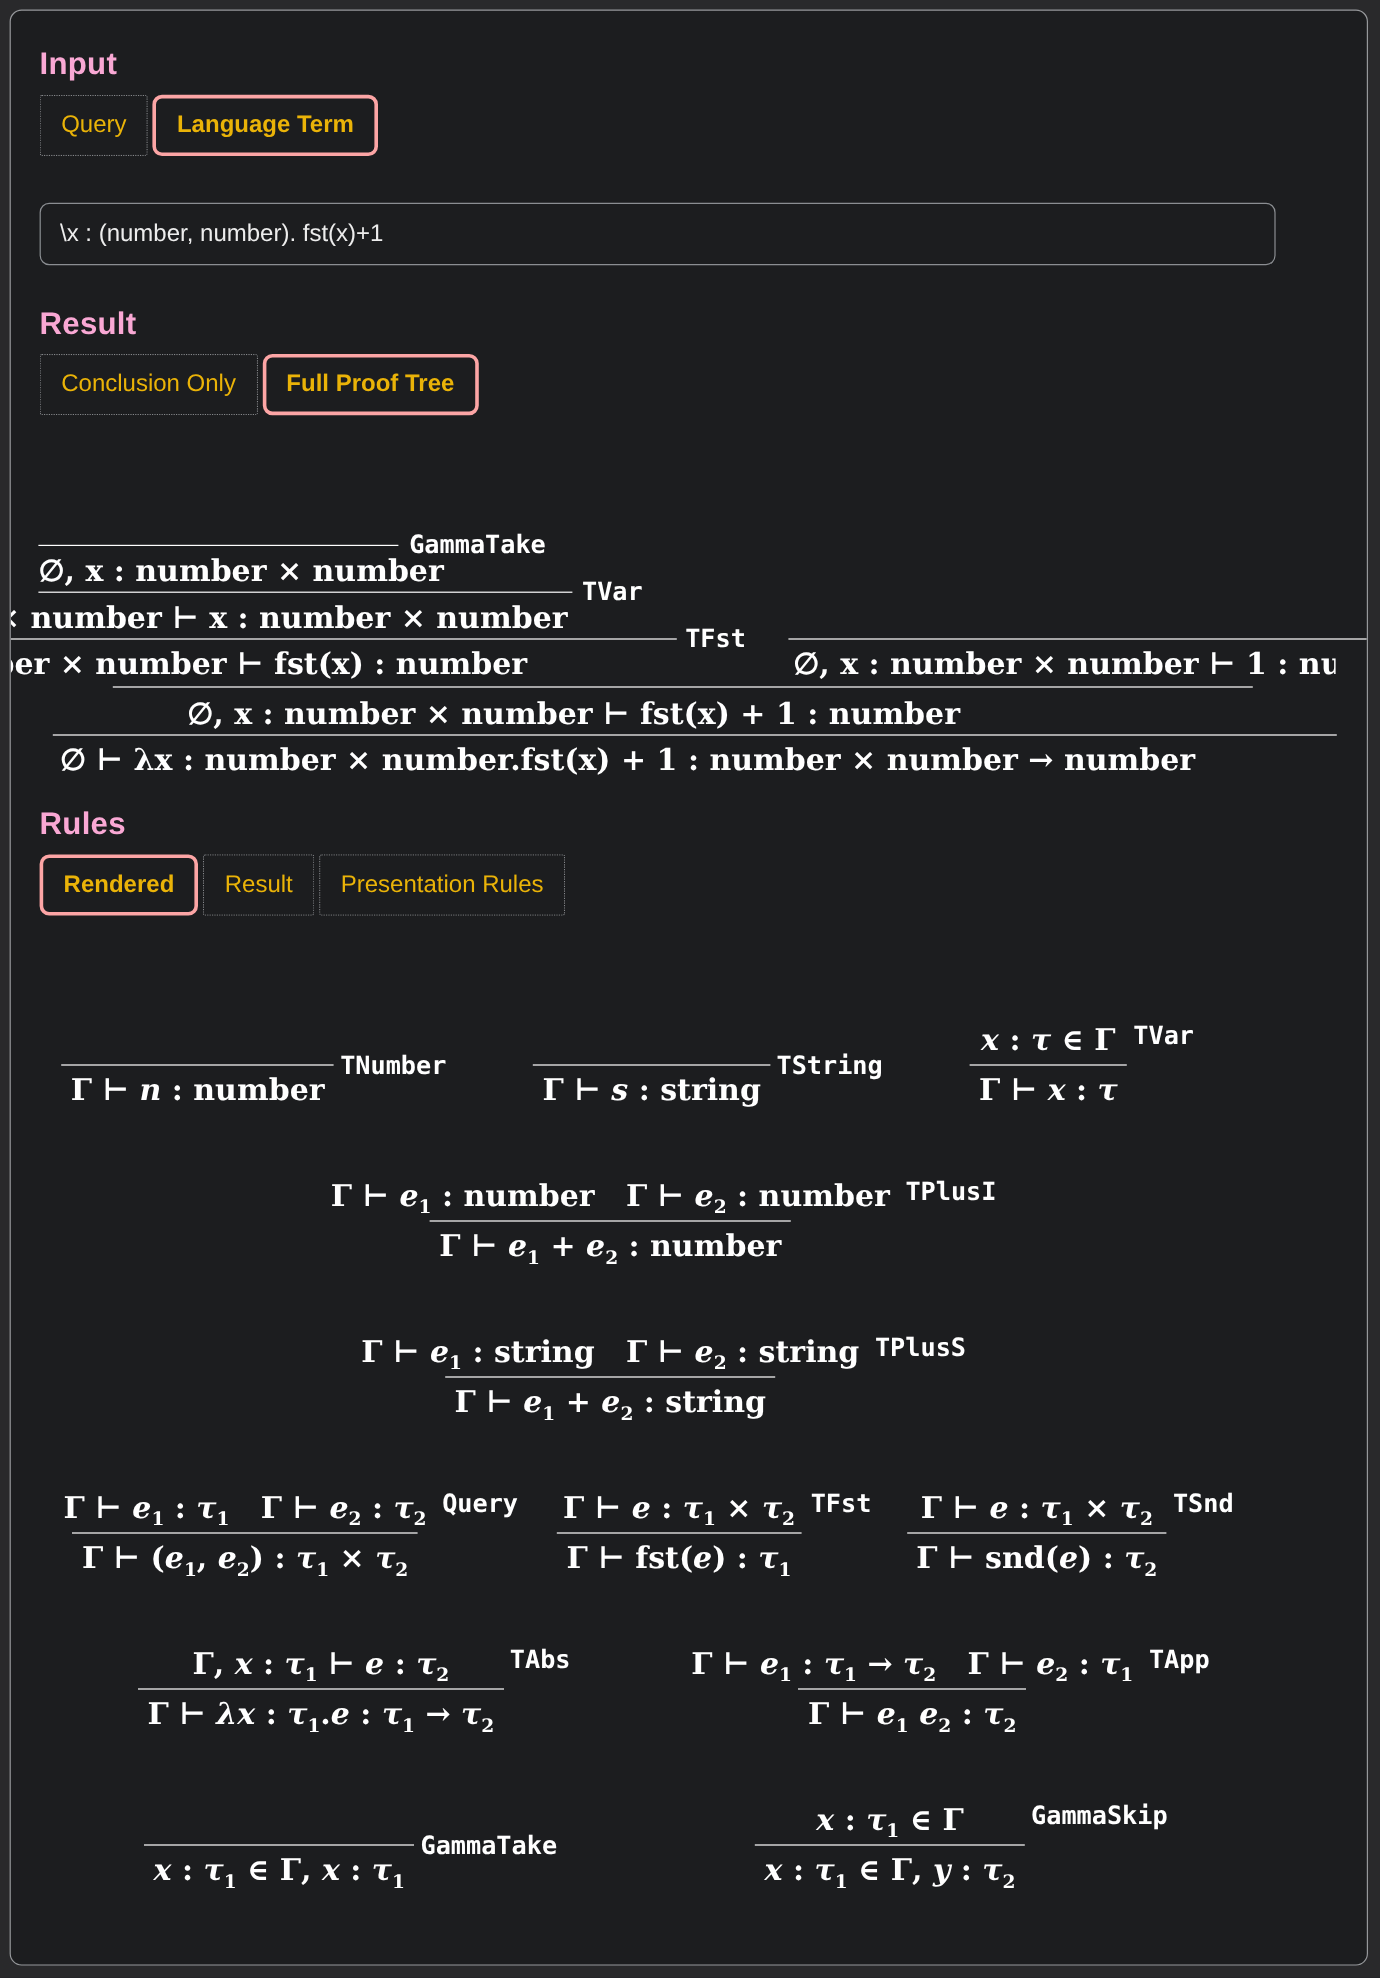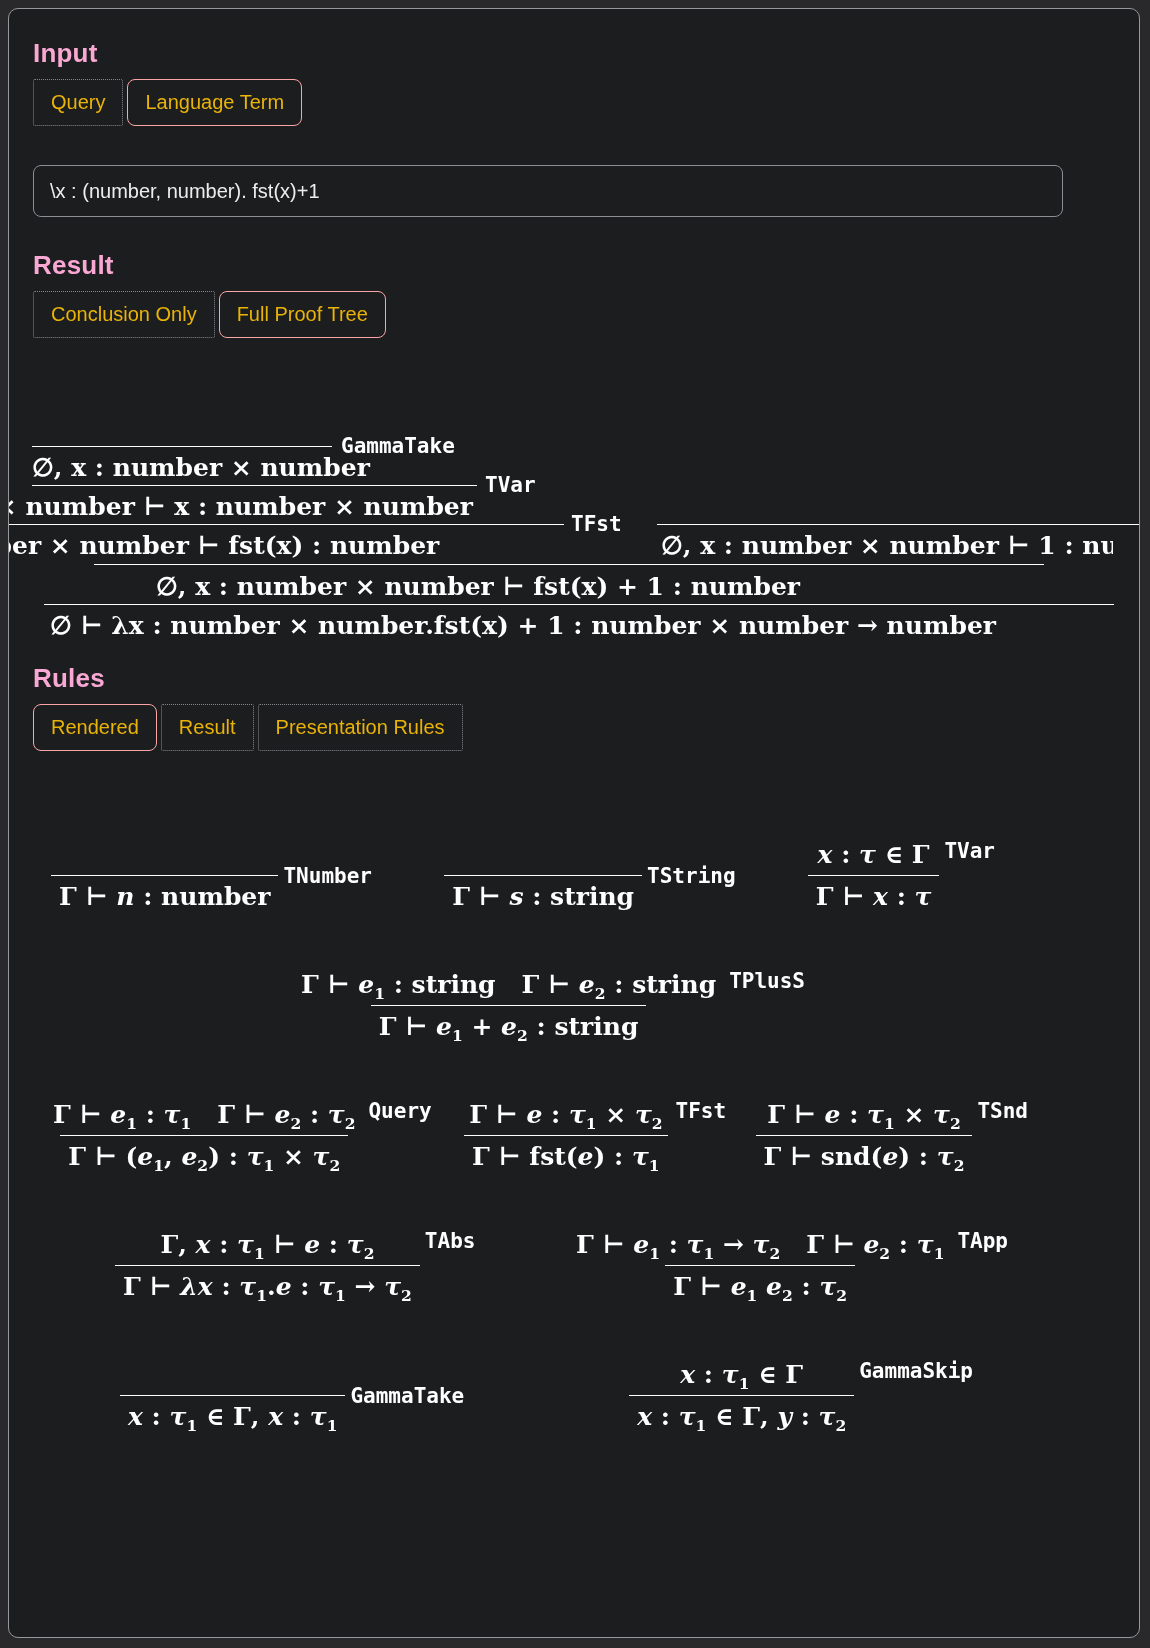--- a/index.html
+++ b/index.html
@@ -6,21 +6,21 @@
   body{width:1150px;height:1648px;position:relative;overflow:hidden;
        font-family:"Liberation Sans",sans-serif;color:#f2f2f2;}
   .card{position:absolute;left:8px;top:8px;width:1132px;height:1630px;
         background:#1c1d1f;border:1px solid #96989b;border-radius:10px;
         box-sizing:border-box;padding:29px 24px 60px;overflow:hidden;}
   h2.sec{font-size:26px;font-weight:600;color:#f9a8d4;margin:0 0 10px 0;letter-spacing:.2px;}
   .tabs{display:flex;gap:4px;margin-bottom:27px;}
   .tab{display:inline-flex;align-items:center;padding:11px 17px;font-size:20px;
        color:#eab308;border:1px dotted #85878a;border-radius:2px;background:transparent;
        white-space:nowrap;}
-  .tab.selected{border:1px solid #fca5a5;border-radius:8px;font-weight:400;}
+  .tab.selected{border:3px solid #fca5a5;border-radius:8px;font-weight:700;}
   .textbox{width:1030px;height:52px;box-sizing:border-box;background:transparent;
        border:1px solid #8b8e92;border-radius:8px;color:#ededed;font-size:20px;
        padding:0 16px;font-family:"Liberation Sans",sans-serif;margin-bottom:33px;display:block;margin-top:39px;}
   
   .proof{position:relative;height:232px;margin:68px -24px 0 -24px;overflow:hidden;}
   .ptx{position:absolute;white-space:nowrap;color:#fff;
        font-family:"DejaVu Serif",serif;font-weight:700;font-size:25px;line-height:30px;}
   .pcenter{left:0;right:0;text-align:center;}
   .pbar{position:absolute;height:0;border-top:1.6px solid #ffffff;}
   .plab{position:absolute;color:#fff;font-family:"DejaVu Sans Mono",monospace;
@@ -113,20 +113,32 @@
         <span class="stack">
           <span class="prems">
               <span class="math"><i>x</i> : <i>τ</i> ∈ Γ</span>
             </span>
           <span class="concl math">Γ ⊢ <i>x</i> : <i>τ</i></span>
         </span>
         <span class="rulelabel">TVar</span>
       </div>
     </div>
 
+    <div class="rrow row-c">
+      <div class="rule">
+        <span class="stack">
+          <span class="prems">
+            <span class="math">Γ ⊢ <i>e</i><sub>1</sub> : number</span>
+            <span class="math">Γ ⊢ <i>e</i><sub>2</sub> : number</span>
+          </span>
+          <span class="concl math">Γ ⊢ <i>e</i><sub>1</sub> + <i>e</i><sub>2</sub> : number</span>
+        </span>
+        <span class="rulelabel">TPlusI</span>
+      </div>
+    </div>
 
     <div class="rrow row-c">
       <div class="rule">
         <span class="stack">
           <span class="prems">
             <span class="math">Γ ⊢ <i>e</i><sub>1</sub> : string</span>
             <span class="math">Γ ⊢ <i>e</i><sub>2</sub> : string</span>
           </span>
           <span class="concl math">Γ ⊢ <i>e</i><sub>1</sub> + <i>e</i><sub>2</sub> : string</span>
         </span>

